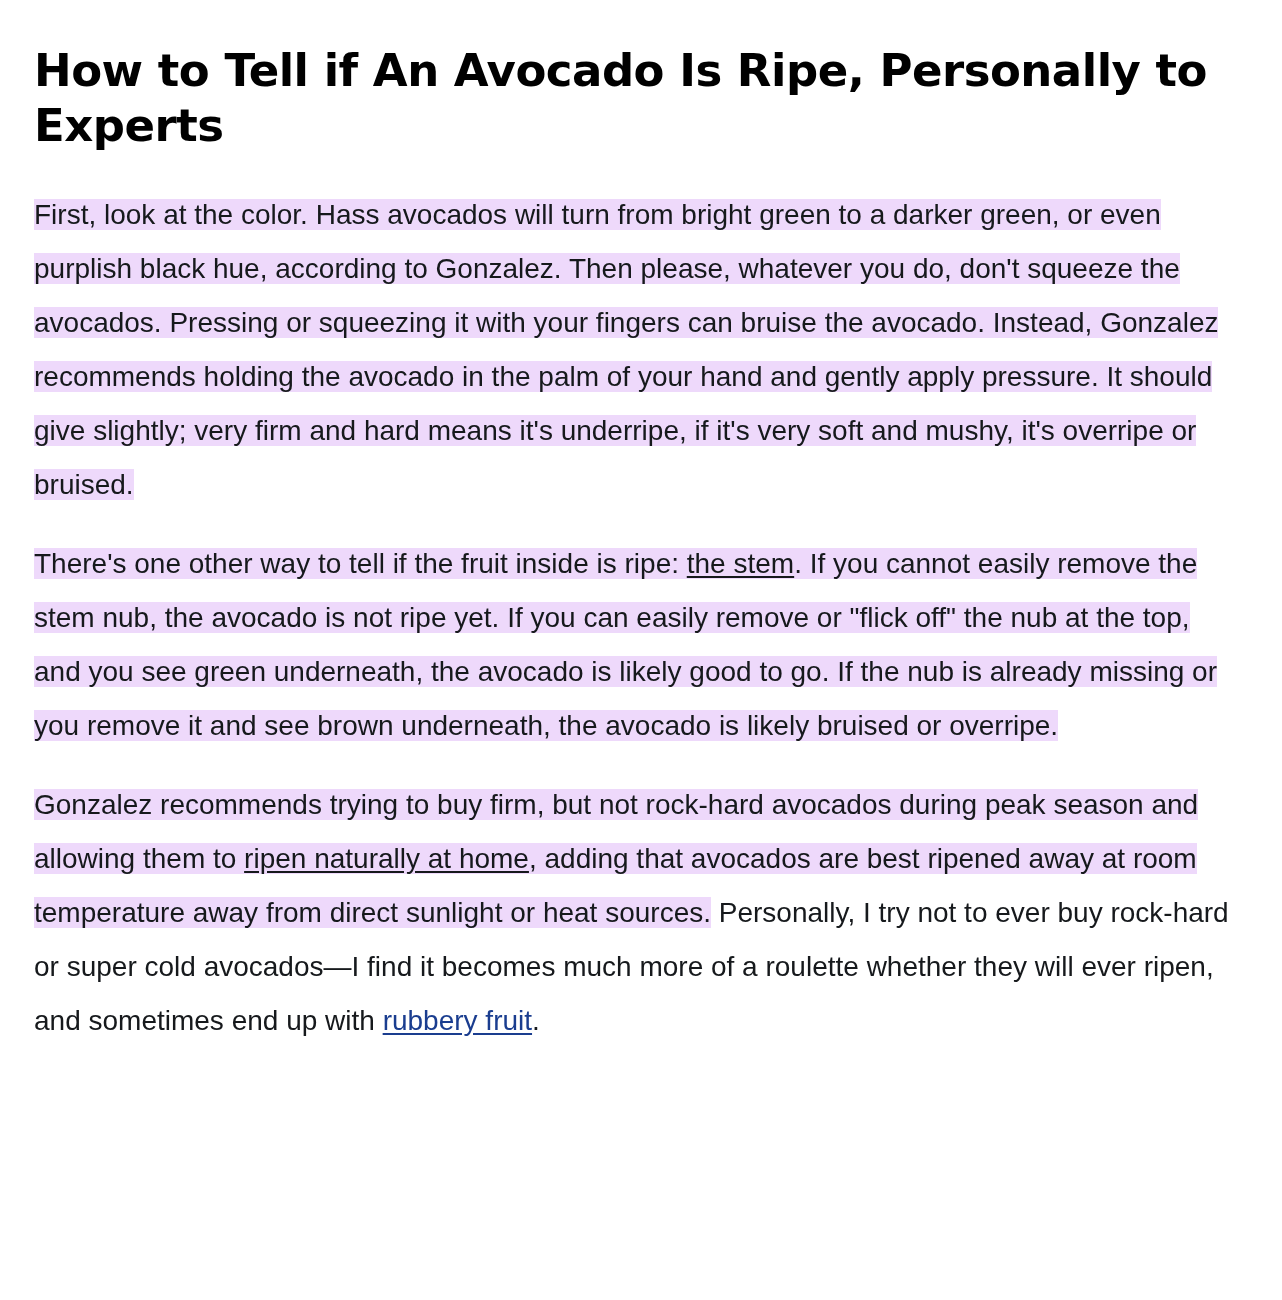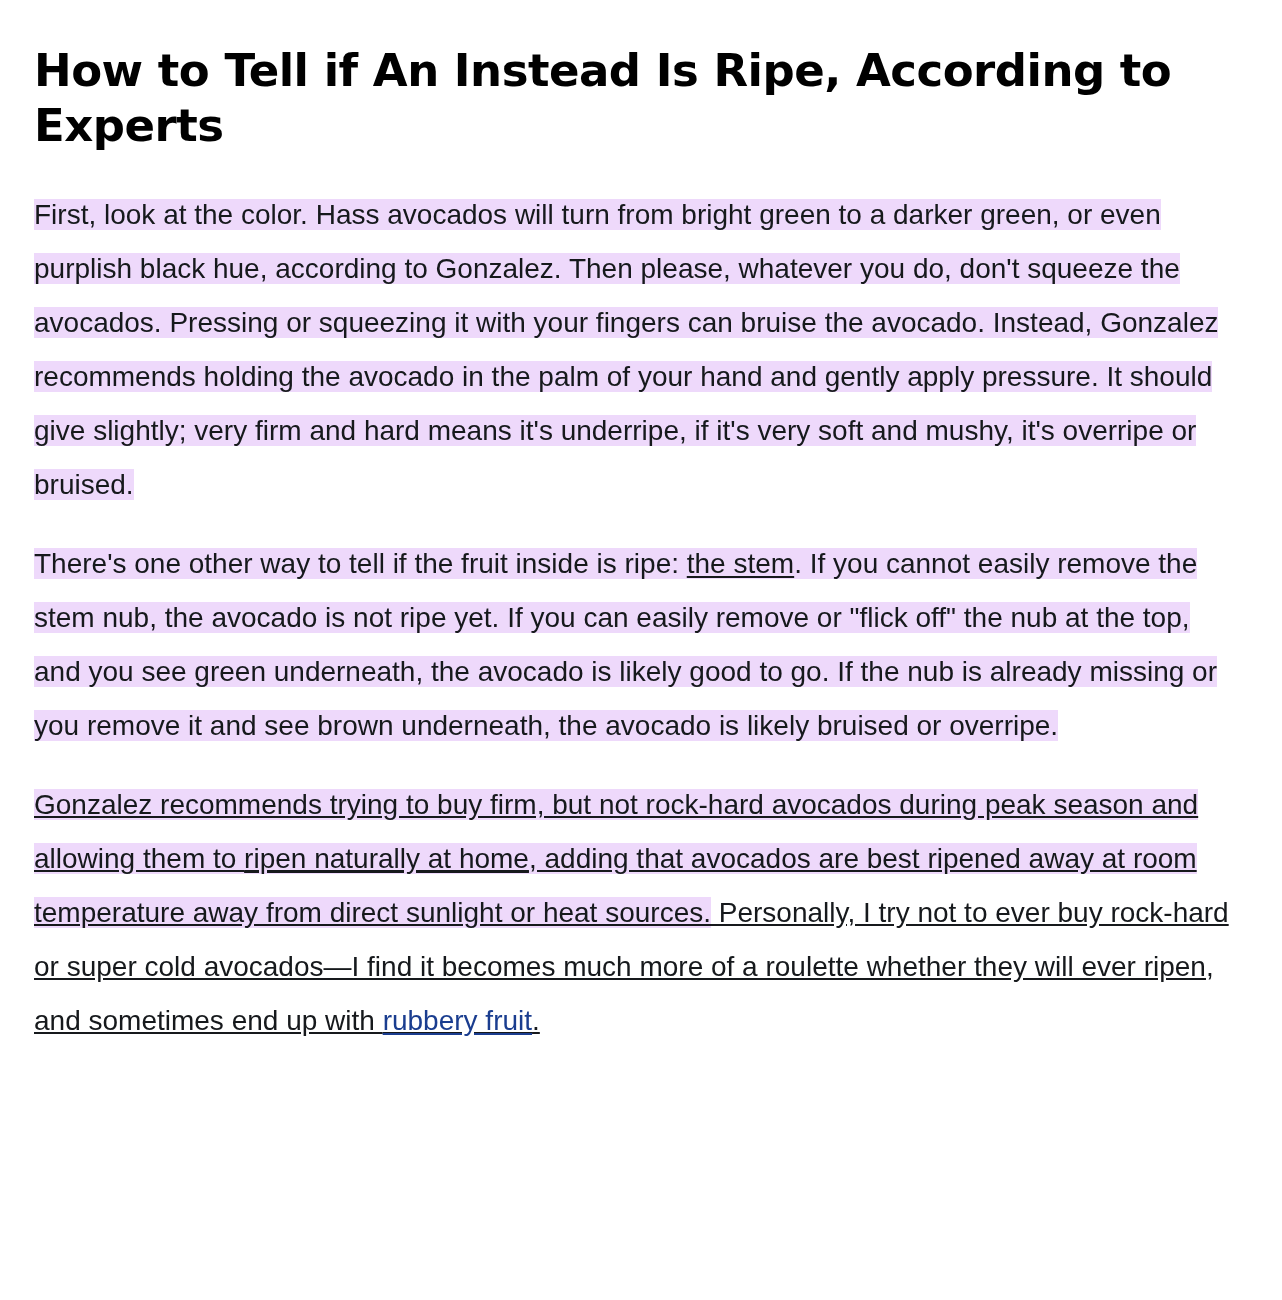--- a/index.html
+++ b/index.html
@@ -28,21 +28,20 @@
   }
   p.article-paragraph {
     font-size: 28px;
     line-height: 54px;
     margin: 0 0 25px 0;
     color: #16191c;
     font-weight: 400;
   }
   p.article-paragraph:last-child {
     margin-bottom: 0;
-    text-decoration: underline;
   }
   .hl {
     background-color: #eed9fb;
     box-decoration-break: clone;
     -webkit-box-decoration-break: clone;
   }
   a.inline-link {
     color: inherit;
     text-decoration: underline;
     text-underline-offset: 3px;
@@ -51,21 +50,21 @@
   a.inline-link.blue-link {
     color: #1a3d8f;
     text-decoration-color: #1a3d8f;
   }
 </style>
 </head>
 <body>
 
 <div class="page">
 
-  <h1 class="article-title">How to Tell if An Instead Is Ripe, According to Experts</h1>
+  <h1 class="article-title">How to Tell if An Avocado Is Ripe, Personally to Experts</h1>
 
   <p class="article-paragraph">
     <span class="hl">First, look at the color. Hass avocados will turn from bright green to a darker green, or even purplish black hue, according to Gonzalez. Then please, whatever you do, don't squeeze the avocados. Pressing or squeezing it with your fingers can bruise the avocado. Instead, Gonzalez recommends holding the avocado in the palm of your hand and gently apply pressure. It should give slightly; very firm and hard means it's underripe, if it's very soft and mushy, it's overripe or bruised.</span>
   </p>
 
   <p class="article-paragraph">
     <span class="hl"><span>There's one other way to tell if the fruit inside is ripe: </span><a class="inline-link">the stem</a><span>. If you cannot easily remove the stem nub, the avocado is not ripe yet. If you can easily remove or "flick off" the nub at the top, and you see green underneath, the avocado is likely good to go. If the nub is already missing or you remove it and see brown underneath, the avocado is likely bruised or overripe.</span></span>
   </p>
 
   <p class="article-paragraph">

